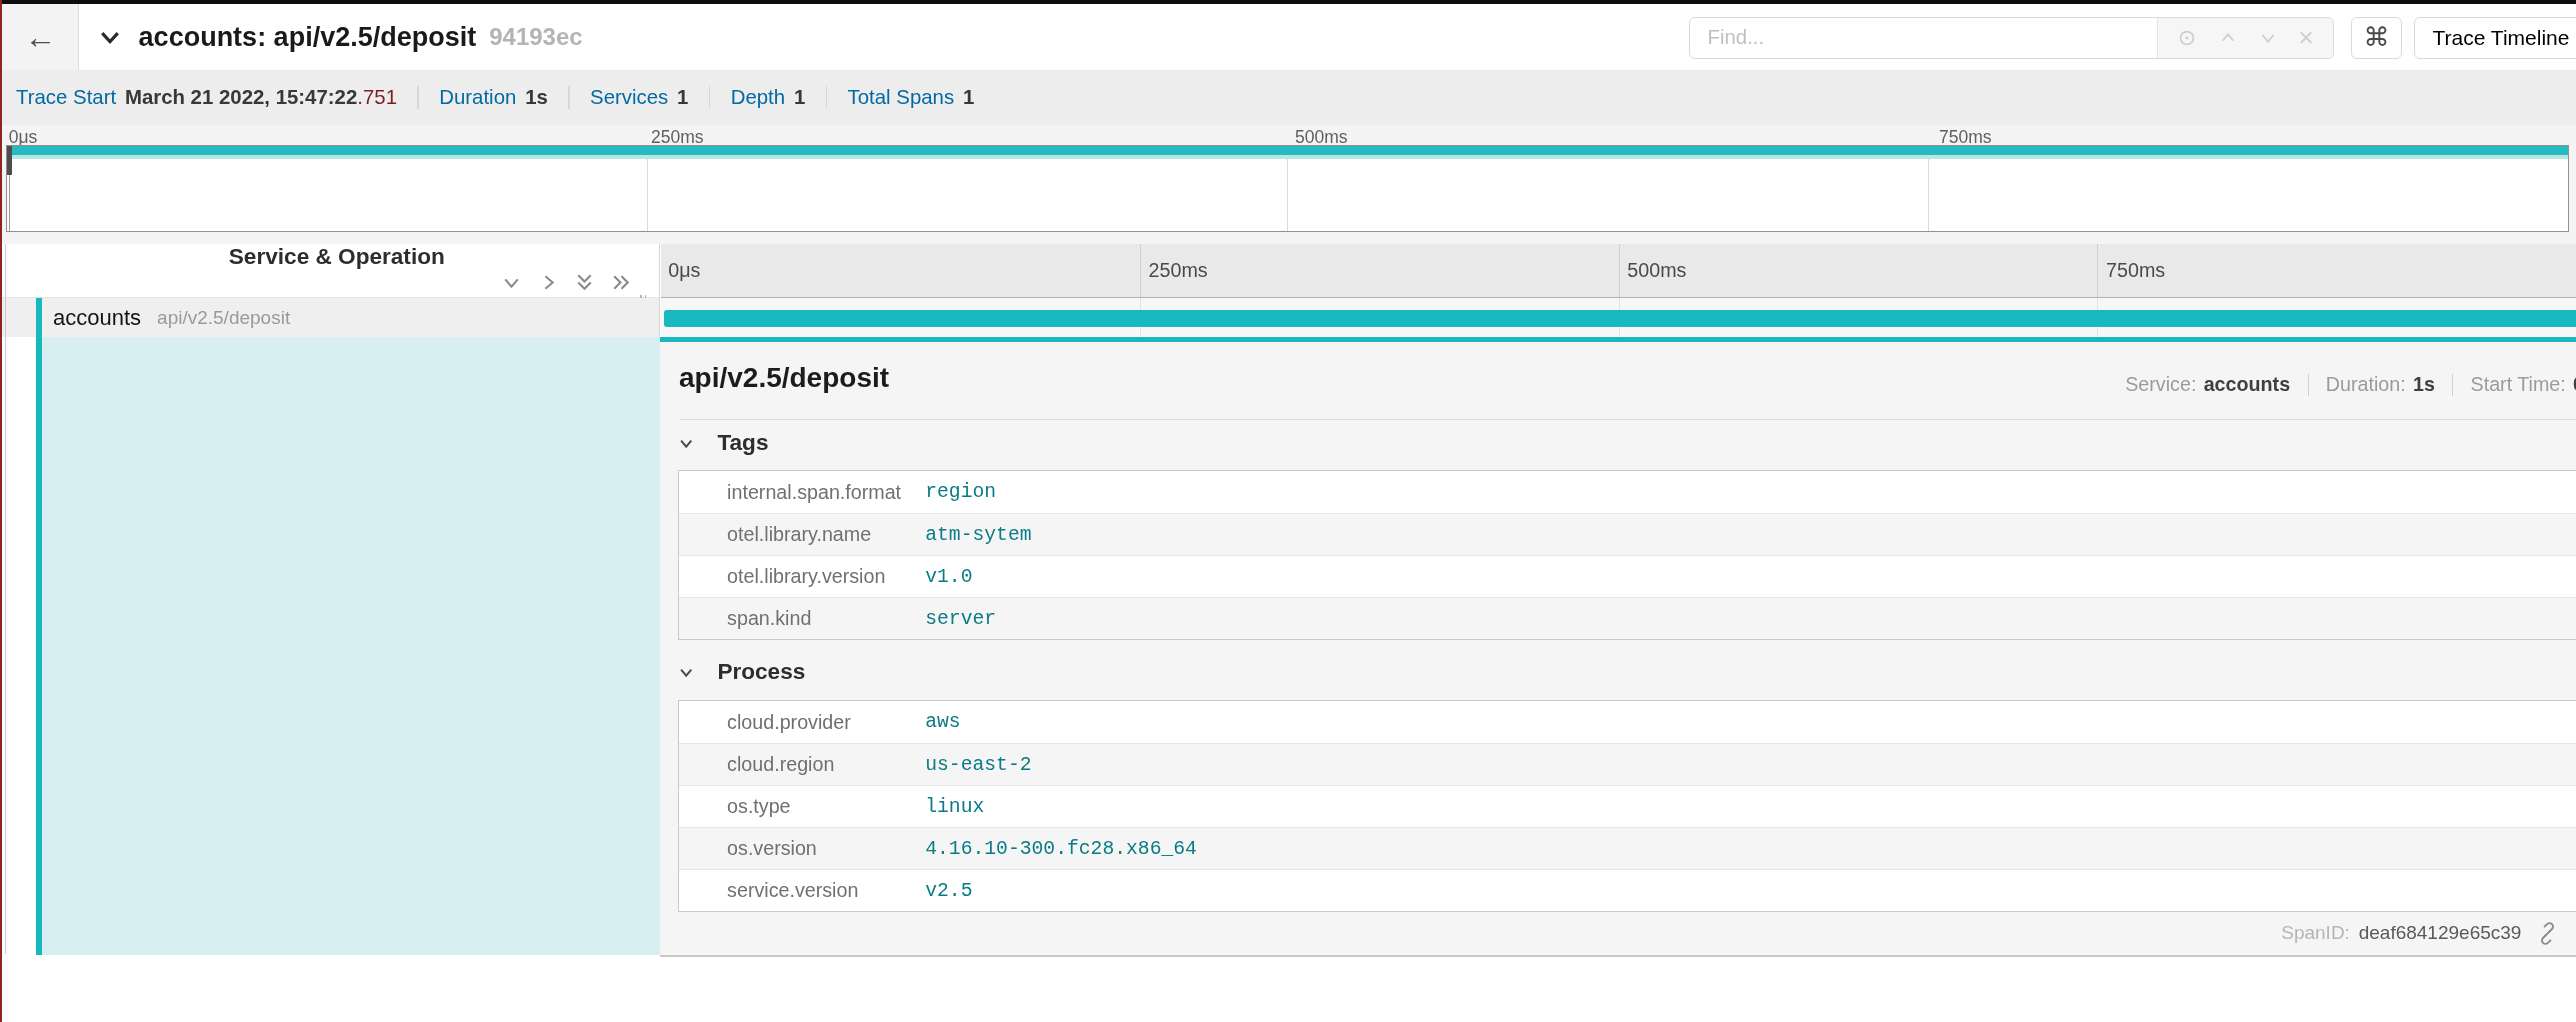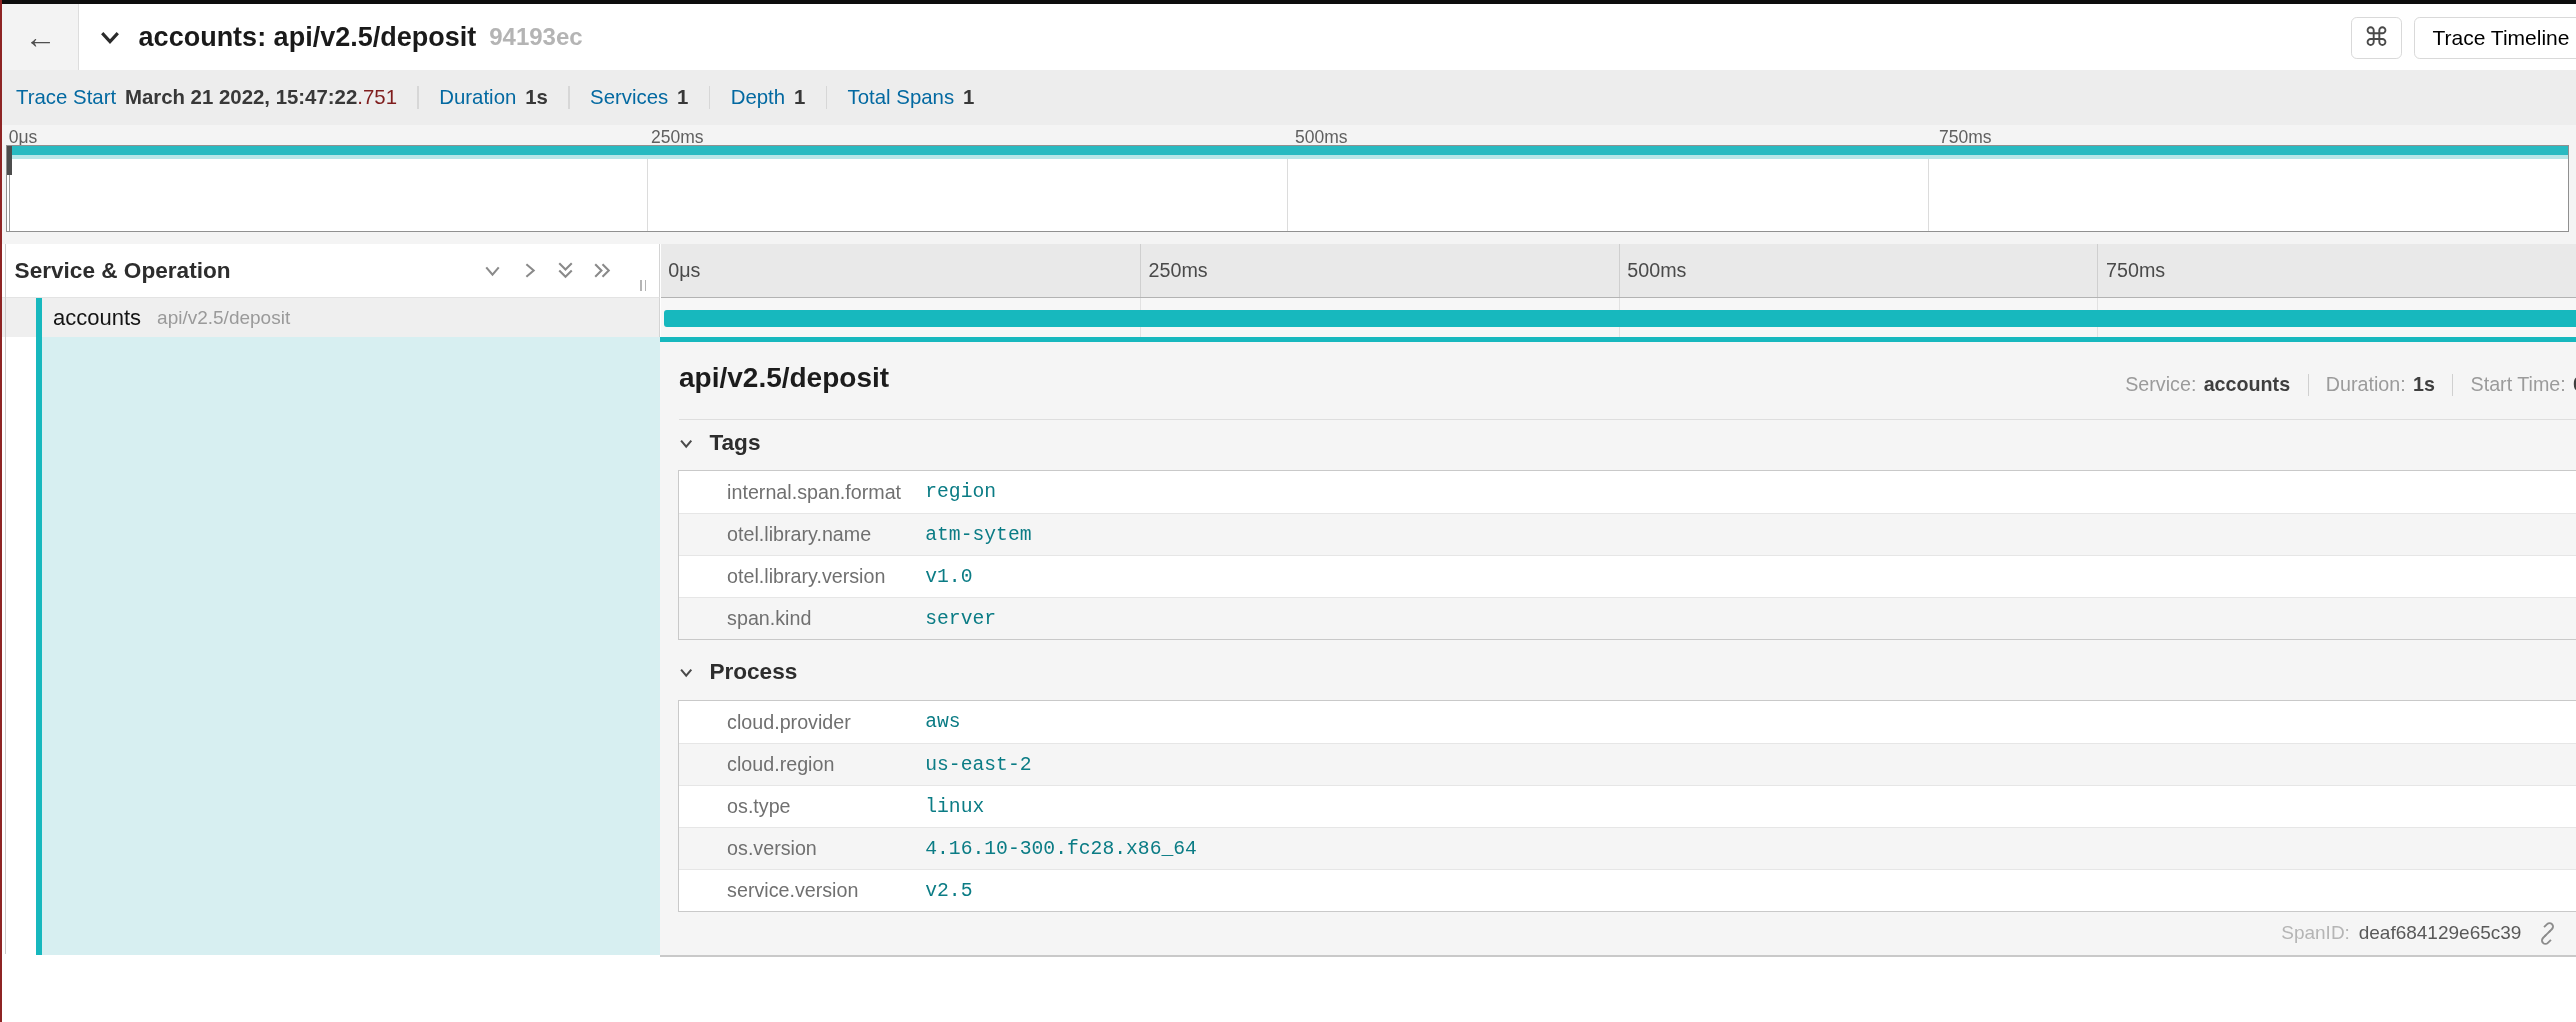--- a/index.html
+++ b/index.html
@@ -55,21 +55,21 @@
   .mm-bar { position:absolute; left:0; top:0; width:100%; height:8.8px; background:#28bac1; }
   .mm-bar-sub { position:absolute; left:0; top:8.8px; width:100%; height:3.6px; background:#b7e6e8; }
   .mm-grid { position:absolute; top:0; width:0.7px; height:100%; background:#dcdcdc; }
   .mm-scrub-line { position:absolute; left:2.2px; top:0; width:0.7px; height:100%; background:#9a9a9a; }
   .mm-scrub { position:absolute; left:0; top:0; width:5.1px; height:29px; background:#4d4d4d; cursor:ew-resize; }
 
   
   .main-header { position:absolute; left:0; top:244px; width:2576px; height:54px; }
   .mh-left { position:absolute; left:0; top:0; width:660px; height:54px; background:#ffffff;
              border-bottom:0.7px solid #e3e3e3; border-right:0.7px solid #d4d4d4;
-             display:flex; align-items:center; padding-left:14.6px; }
+             display:flex; align-items:center; padding-left:14.6px;flex-direction:column; }
   .mh-title { font-size:22.6px; font-weight:bold; color:#2d2d2d; }
   .mh-icons { margin-left:auto; display:flex; align-items:center; gap:11.7px; margin-right:25px; color:#8a8a8a; }
   .mh-icon { display:flex; align-items:center; cursor:pointer; }
   .mh-grip { align-self:flex-end; margin-bottom:5.8px; margin-right:13px; display:flex; gap:2.9px; cursor:col-resize; }
   .mh-grip span { width:1.5px; height:11.7px; background:#b5b5b5; display:block; }
   .mh-right { position:absolute; left:661px; top:0; width:1915px; height:54px; background:#e9e9e9;
               border-bottom:1.5px solid #b3b3b3; }
   .tl-grid { position:absolute; top:0; width:0.7px; height:100%; background:#cfcfcf; }
   .tl-label { position:absolute; top:14.6px; font-size:19.7px; color:#4a4a4a; }
 
@@ -95,21 +95,21 @@
   .d-title { position:absolute; left:19px; top:20.4px; font-size:28px; font-weight:bold; color:#1c1c1c; }
   .d-meta { position:absolute; right:22px; top:31px; display:flex; align-items:center; white-space:nowrap;
             font-size:19.7px; }
   .d-meta .lbl { color:#9b9b9b; }
   .d-meta .val { color:#3f3f3f; font-weight:bold; margin-left:7.3px; }
   .d-meta-sep { width:0.7px; height:22px; background:#d0d0d0; margin:0 17.5px; }
   .d-divider { position:absolute; left:19px; right:51px; top:77px; height:0.7px; background:#dedede; }
 
   .sec-header { position:absolute; left:16px; display:flex; align-items:center; cursor:pointer; }
   .sec-chevron { display:flex; align-items:center; color:#4a4a4a; }
-  .sec-title { font-size:22.6px; font-weight:bold; color:#2d2d2d; margin-left:13px; }
+  .sec-title { font-size:22.6px; font-weight:bold; color:#2d2d2d; margin-left:21px; }
   .sec-tags-header { top:88px; }
   .sec-process-header { top:317px; }
 
   .kv-table { position:absolute; left:17.5px; width:1911px; background:#ffffff; border:0.7px solid #c9c9c9; }
   .tags-table { top:128px; }
   .process-table { top:358px; }
   .kv-row { height:42px; display:flex; align-items:center; border-top:0.7px solid #e6e6e6; }
   .kv-row:first-child { border-top:none; }
   .kv-row.alt { background:#f5f5f5; }
   .kv-key { width:201px; padding-left:14.6px; font-size:19.7px; color:#707070; flex-shrink:0;margin-left:34px; }
@@ -135,20 +135,42 @@
     <div class="title-group">
       <span class="title-chevron">
         <svg width="28" height="28" viewBox="0 0 36 36">
             <polyline points="8,13 18,24 28,13" fill="none" stroke="#2b2b2b" stroke-width="4"></polyline>
           </svg>
       </span>
       <span class="trace-title">accounts: api/v2.5/deposit</span>
       <span class="trace-hash">94193ec</span>
     </div>
 
+    <div class="find-group">
+      <input class="find-input" type="text" placeholder="Find..." style="">
+      <div class="find-addon">
+        <span class="addon-icon">
+          <svg width="22" height="22" viewBox="0 0 24 24" fill="none" stroke="currentColor" stroke-width="2">
+            <circle cx="12" cy="12" r="7"></circle>
+              <circle cx="12" cy="12" r="1.6" fill="currentColor" stroke="none"></circle>
+          </svg>
+        </span>
+        <span class="addon-icon">
+          <svg width="22" height="22" viewBox="0 0 24 24" fill="none" stroke="currentColor" stroke-width="2">
+            <polyline points="6,15 12,8 18,15"></polyline>
+          </svg>
+        </span>
+        <span class="addon-icon">
+          <svg width="22" height="22" viewBox="0 0 24 24" fill="none" stroke="currentColor" stroke-width="2">
+            <polyline points="6,9 12,16 18,9"></polyline>
+          </svg>
+        </span>
+        <span class="addon-icon" style="font-size:20.4px;">✕</span>
+      </div>
+    </div>
 
     <div class="cmd-btn">
       <span>⌘</span>
     </div>
 
     <div class="tt-btn">
       <span class="tt-label">Trace Timeline</span>
 
     </div>
   </div>

